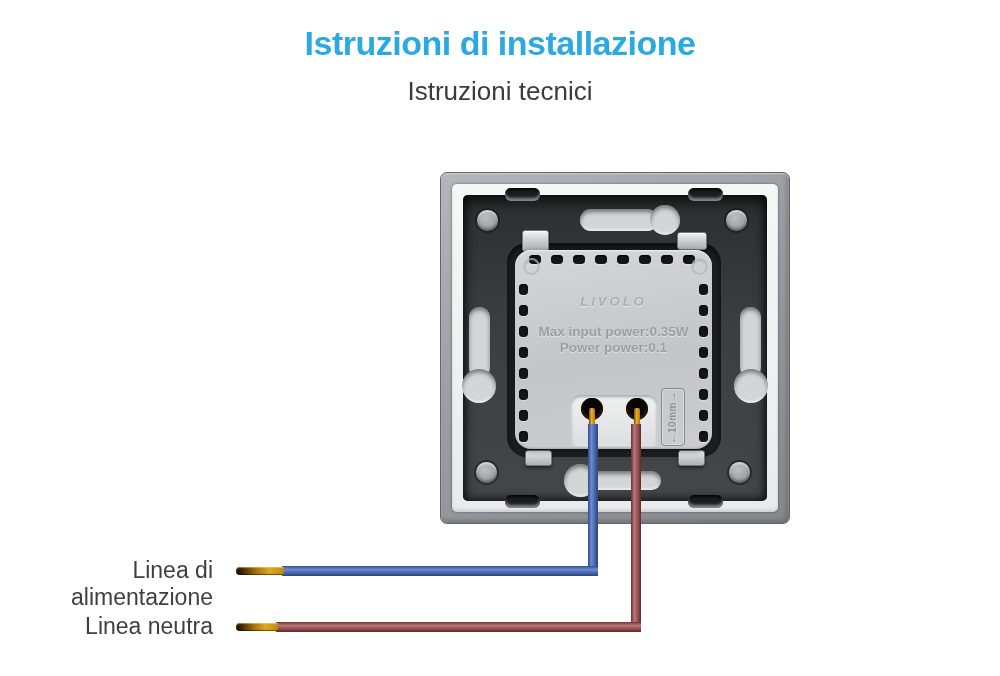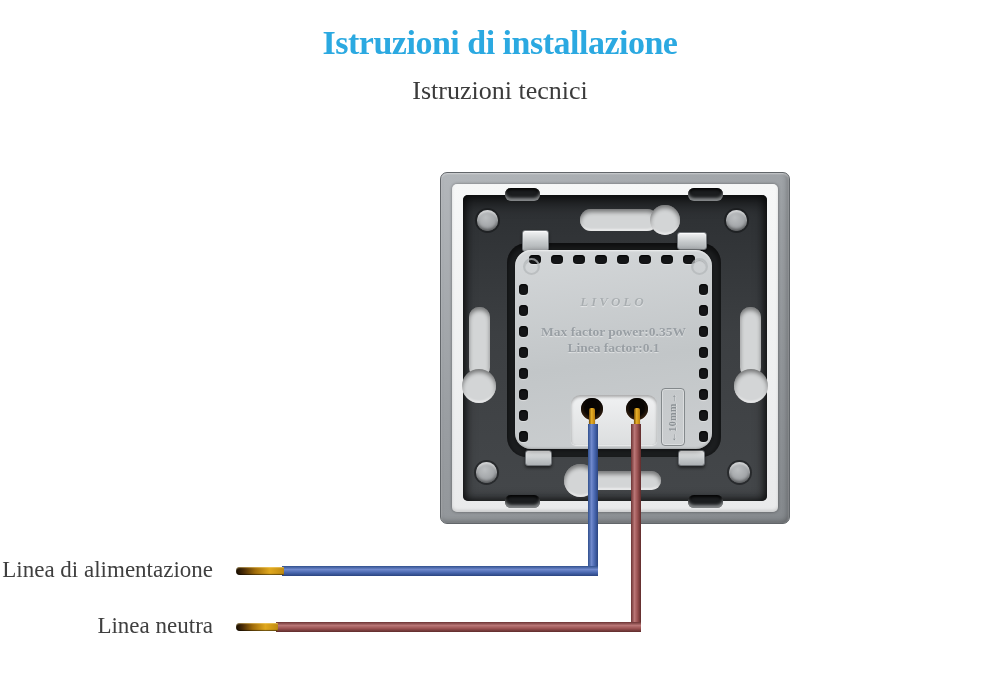--- a/index.html
+++ b/index.html
@@ -1,18 +1,18 @@
 <!DOCTYPE html>
 <html><head>
 <meta charset="utf-8">
 <style>
   html,body{margin:0;padding:0;background:#ffffff;}
   .canvas{
     position:relative;width:1000px;height:676px;background:#ffffff;overflow:hidden;
-    font-family:Liberation Serif, serif;
+    font-family:Liberation Sans, sans-serif;
   }
   .abs{position:absolute;}
   
   .title{
     position:absolute;left:0;top:24px;width:1000px;text-align:center;
     font-size:34px;font-weight:700;letter-spacing:-0.5px;color:#2BA9E1;
   }
   .subtitle{
     position:absolute;left:0;top:76px;width:1000px;text-align:center;
     font-size:26px;font-weight:400;color:#3b3b3b;
@@ -216,22 +216,22 @@
       <div class="vent vent-v" style="left:184px;top:118px;"></div>
       <div class="vent vent-v" style="left:184px;top:139px;"></div>
       <div class="vent vent-v" style="left:184px;top:160px;"></div>
       <div class="vent vent-v" style="left:184px;top:181px;"></div>
 
       <div class="curl" style="left:8px;top:8px;"></div>
       <div class="curl" style="left:176px;top:8px;"></div>
 
       <div class="brand">LIVOLO</div>
       <div class="specs">
-        <div>Max factor power:0.35W</div>
-        <div>Linea factor:0.1</div>
+        <div>Max input power:0.35W</div>
+        <div>Power power:0.1</div>
       </div>
 
       <div class="recess">
         <div class="hole" style="left:10px;"></div>
         <div class="hole" style="left:55px;"></div>
         <div class="copper-strand" style="left:18px;top:13px;height:37px;"></div>
         <div class="copper-strand" style="left:63px;top:13px;height:37px;"></div>
       </div>
 
       <div class="gauge">

